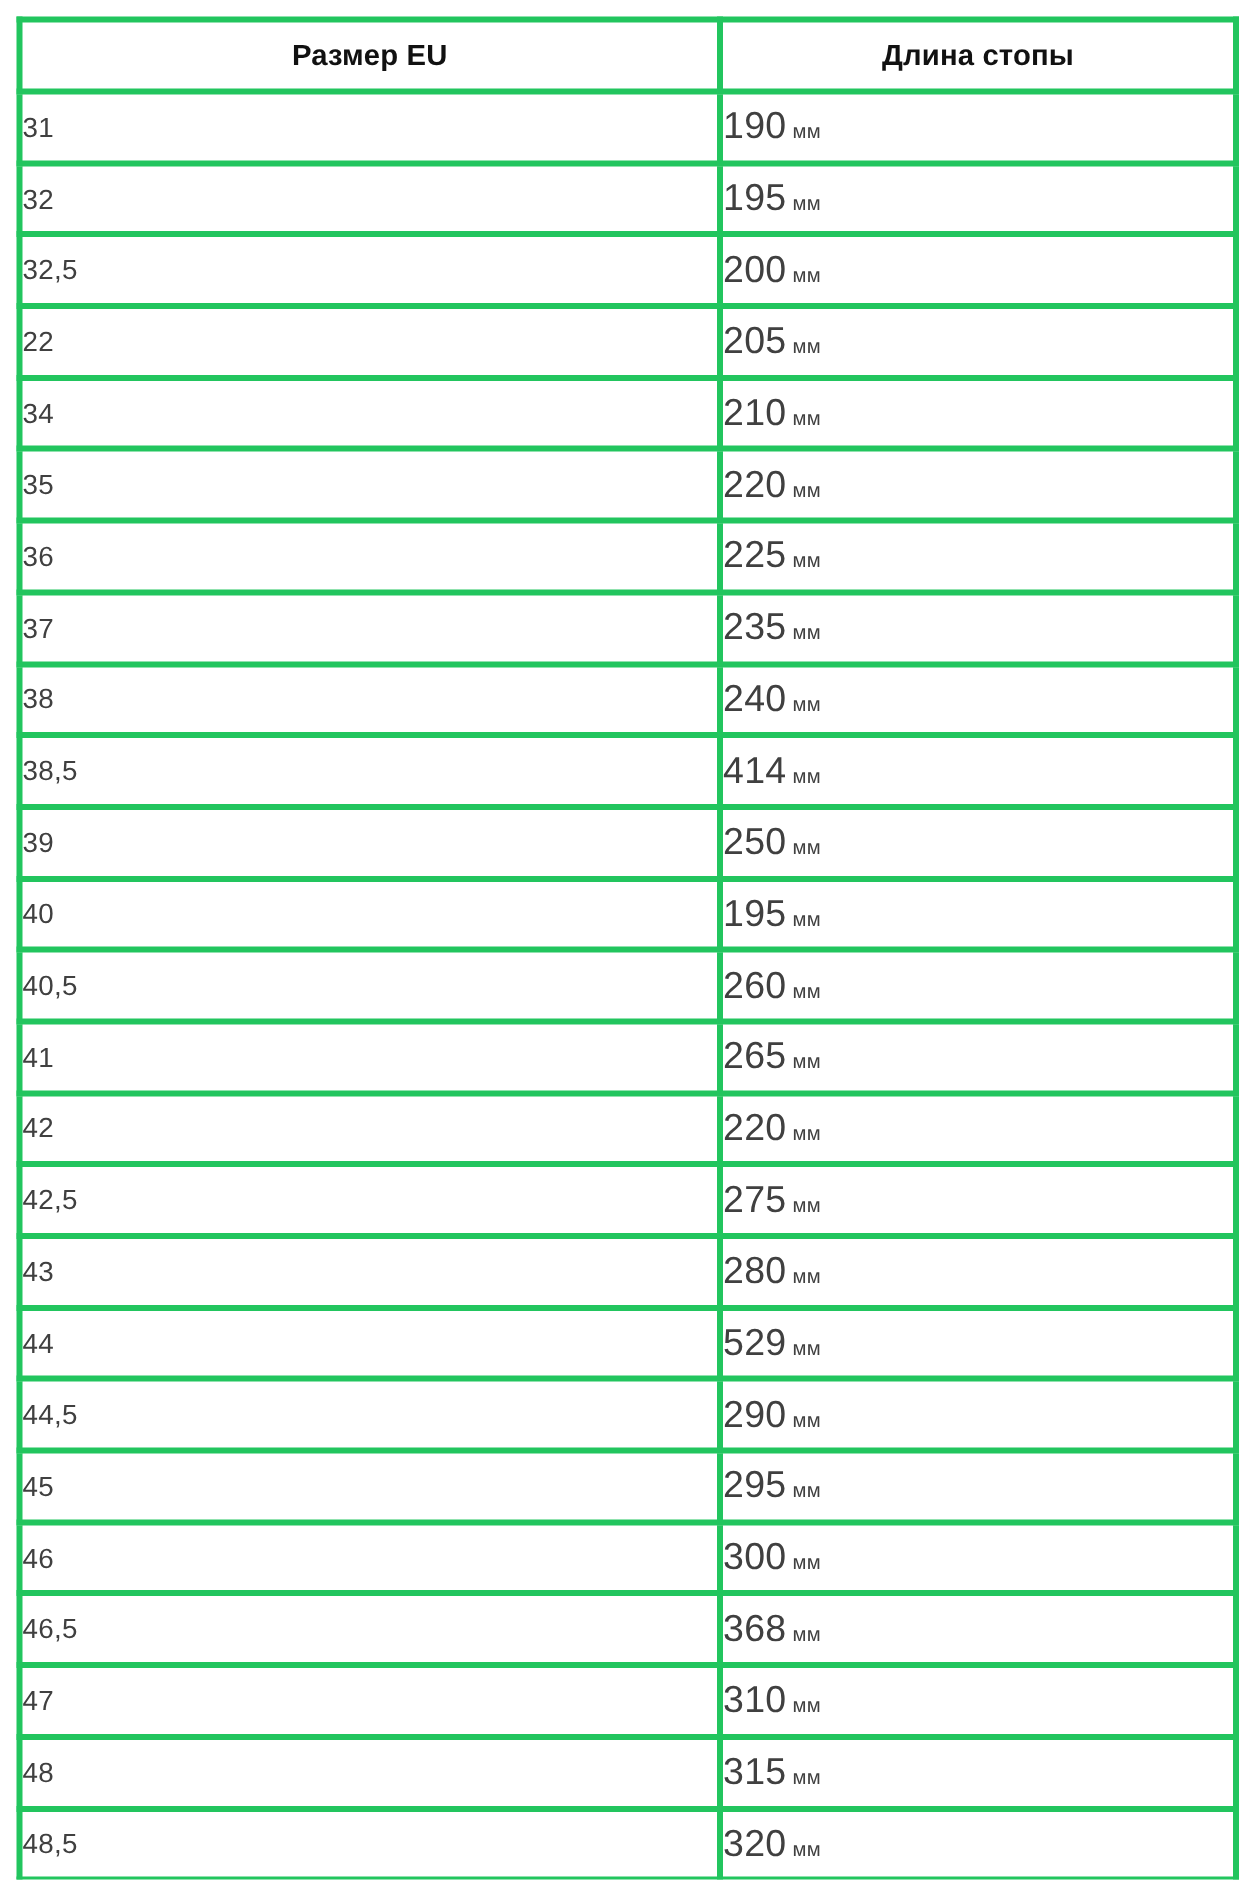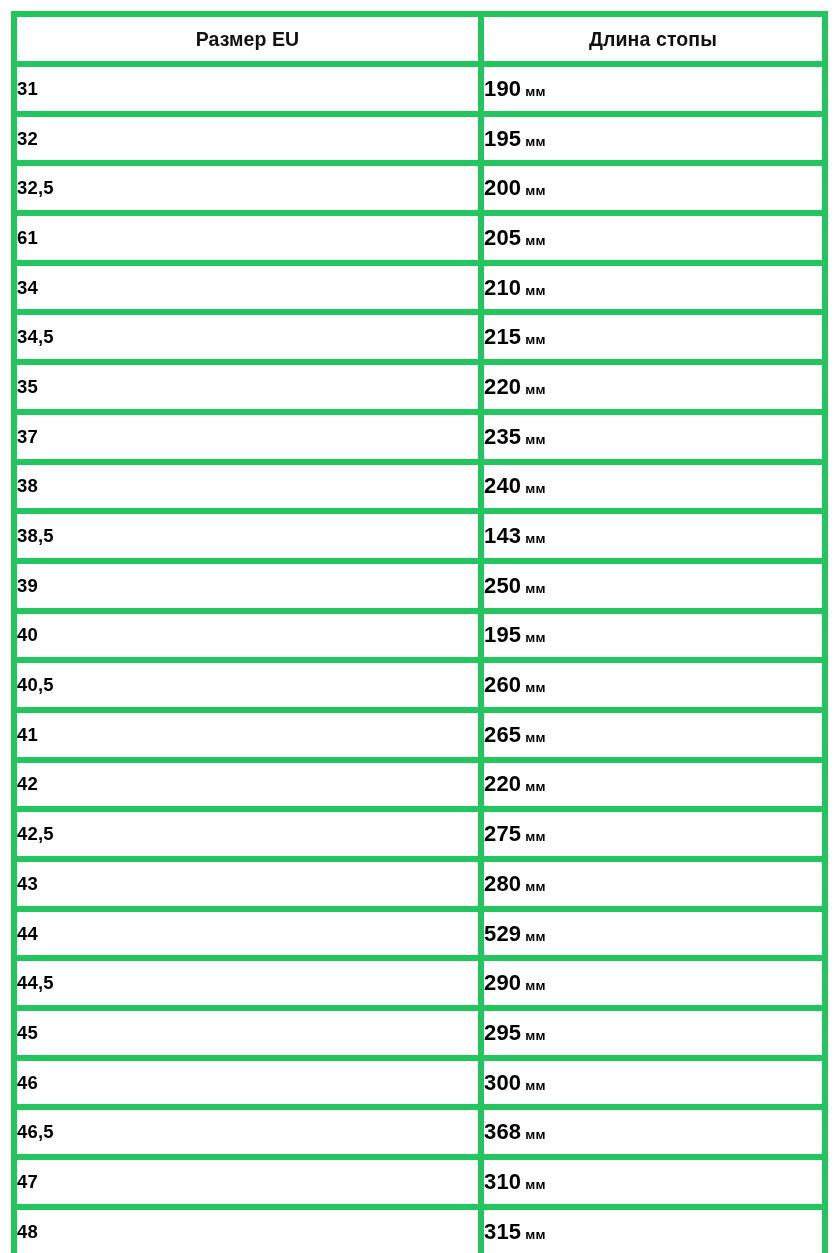--- a/index.html
+++ b/index.html
@@ -29,44 +29,44 @@
     border-collapse: collapse;
     table-layout: fixed;
     background: #ffffff;
   }
 
   table.size-table col.col-eu   { width: 467px; }
   table.size-table col.col-len  { width: 344px; }
 
   table.size-table th,
   table.size-table td {
-    border: 6px solid #22c55e;
+    border: 4px solid #22c55e;
     vertical-align: middle;
     background: #ffffff;
     padding: 0;
   }
 
   table.size-table thead th {
     height: 44px;
     font-weight: bold;
     font-size: 19.5px;
     letter-spacing: 0.1px;
     color: #111111;
   }
 
   table.size-table tbody td {
     height: 43.7px;
-    font-weight: 700;
+    font-weight: 400;
     font-size: 18.5px;
-    color: #000000;
+    color: #404040;
     letter-spacing: 0.2px;
   }
 
   .len-cell .num {
-    font-size: 22px;
+    font-size: 25px;
   }
   .len-cell .unit {
     font-size: 13.5px;
     margin-left: 4px;
     letter-spacing: 0.2px;
     margin-top: 16px;
   }
 </style>
 </head>
 <body>
@@ -90,46 +90,46 @@
         </tr>
         <tr>
           <td>32</td>
           <td class="len-cell"><span class="num">195</span><span class="unit">мм</span></td>
         </tr>
         <tr>
           <td>32,5</td>
           <td class="len-cell"><span class="num">200</span><span class="unit">мм</span></td>
         </tr>
         <tr>
-          <td>61</td>
+          <td>22</td>
           <td class="len-cell"><span class="num">205</span><span class="unit">мм</span></td>
         </tr>
         <tr>
           <td>34</td>
           <td class="len-cell"><span class="num">210</span><span class="unit">мм</span></td>
         </tr>
         <tr>
-          <td>34,5</td>
-          <td class="len-cell"><span class="num">215</span><span class="unit">мм</span></td>
+          <td>35</td>
+          <td class="len-cell"><span class="num">220</span><span class="unit">мм</span></td>
         </tr>
         <tr>
-          <td>35</td>
-          <td class="len-cell"><span class="num">220</span><span class="unit">мм</span></td>
+          <td>36</td>
+          <td class="len-cell"><span class="num">225</span><span class="unit">мм</span></td>
         </tr>
         <tr>
           <td>37</td>
           <td class="len-cell"><span class="num">235</span><span class="unit">мм</span></td>
         </tr>
         <tr>
           <td>38</td>
           <td class="len-cell"><span class="num">240</span><span class="unit">мм</span></td>
         </tr>
         <tr>
           <td>38,5</td>
-          <td class="len-cell"><span class="num">143</span><span class="unit">мм</span></td>
+          <td class="len-cell"><span class="num">414</span><span class="unit">мм</span></td>
         </tr>
         <tr>
           <td>39</td>
           <td class="len-cell"><span class="num">250</span><span class="unit">мм</span></td>
         </tr>
         <tr>
           <td>40</td>
           <td class="len-cell"><span class="num">195</span><span class="unit">мм</span></td>
         </tr>
         <tr>

